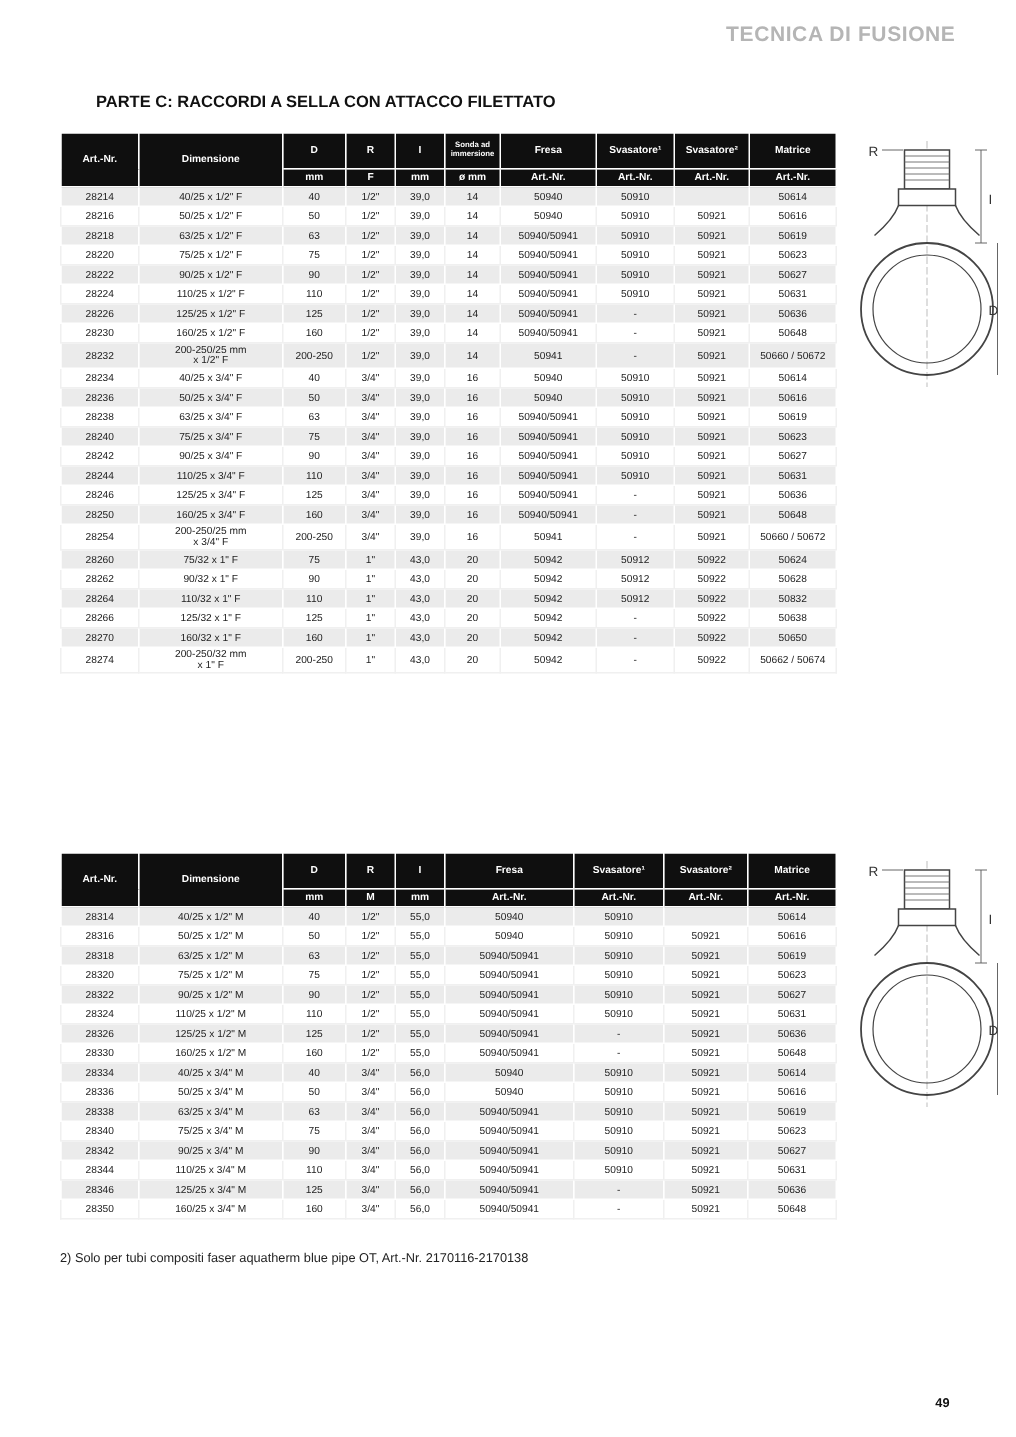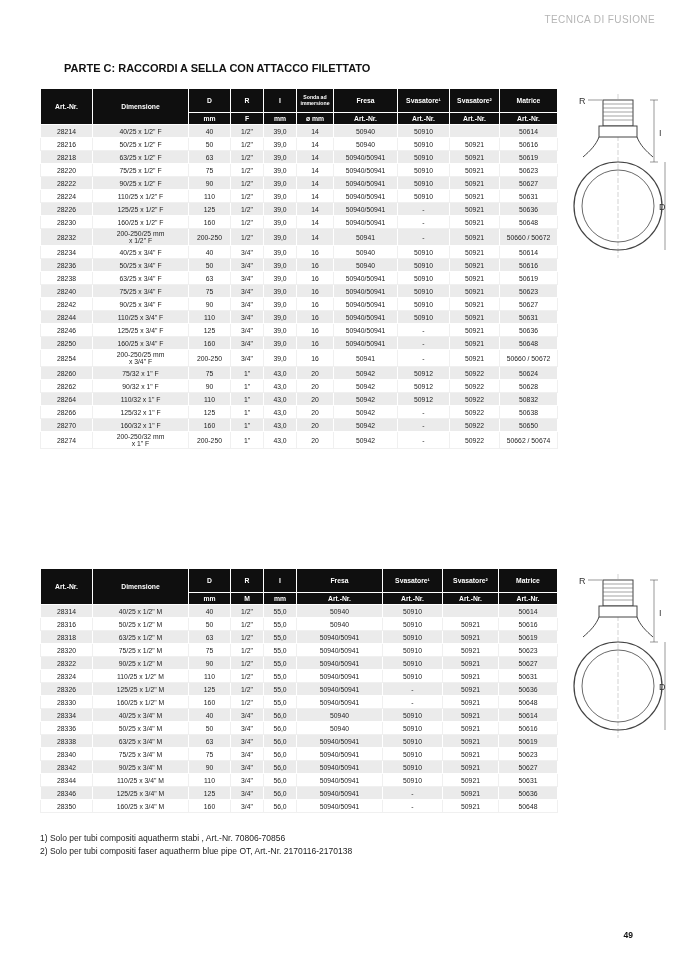--- a/index.html
+++ b/index.html
@@ -2,22 +2,22 @@
 <html><head>
 <meta charset="utf-8">
 <style>
   * { margin:0; padding:0; box-sizing:border-box; }
   html,body { background:#ffffff; }
   body {
     width:677px; height:958px; position:relative;
     font-family:"Liberation Sans", sans-serif; color:#1a1a1a;
   }
   .brand-header {
-    position:absolute; top:14px; right:22px;
-    font-size:10px; font-weight:normal; color:#b5b5b5; letter-spacing:.4px;
+    position:absolute; top:14px; right:40px;
+    font-size:14px; font-weight:bold; color:#b5b5b5; letter-spacing:.4px;
   }
   .page-title {
     position:absolute; top:62px; left:40px;
     font-size:11px; font-weight:bold; color:#111;padding-left:24px;
   }
   .tbl { position:absolute; left:40px; border-collapse:collapse; table-layout:fixed; }
   #table-f { top:88px; }
   #table-m { top:568px; }
   .tbl th {
     background:#0f0f0f; color:#fff; font-weight:bold; font-size:6.8px;
@@ -647,17 +647,16 @@
     <line x1="88" y1="8" x2="88" y2="70" stroke="#555" stroke-width="0.6"></line>
     <line x1="84" y1="8" x2="92" y2="8" stroke="#555" stroke-width="0.6"></line>
     <line x1="84" y1="70" x2="92" y2="70" stroke="#555" stroke-width="0.6"></line>
     <text x="93" y="44">I</text>
     <line x1="99" y1="70" x2="99" y2="158" stroke="#555" stroke-width="0.6"></line>
     <text x="93" y="118">D</text>
   </svg>
 </div>
 
 <div class="footnotes">
-  <div>1) Solo per tubi compositi aquatherm stabi , Art.-Nr. 70806-70856</div>
   <div>2) Solo per tubi compositi faser aquatherm blue pipe OT, Art.-Nr. 2170116-2170138</div>
 </div>
 
 <div class="page-number">49</div>
 
 </body></html>

